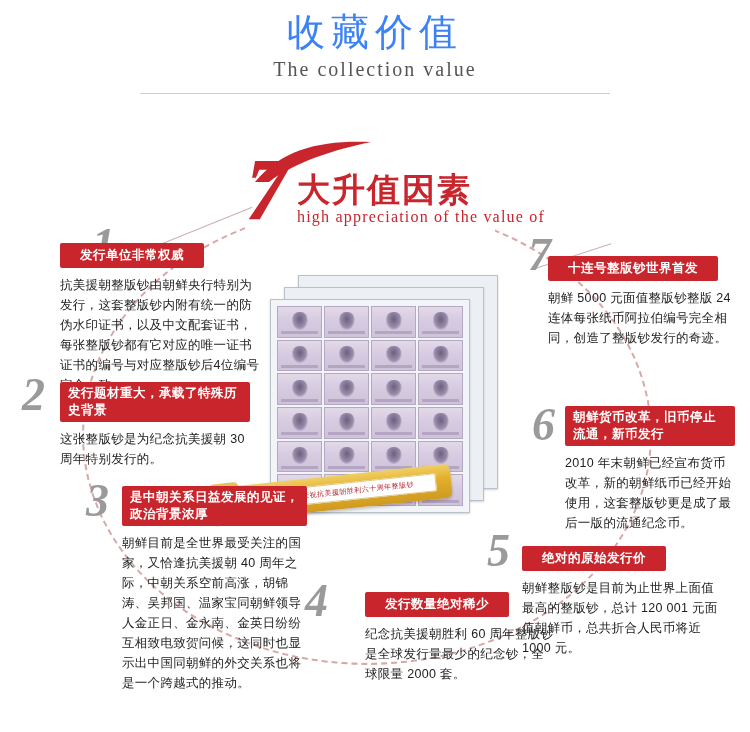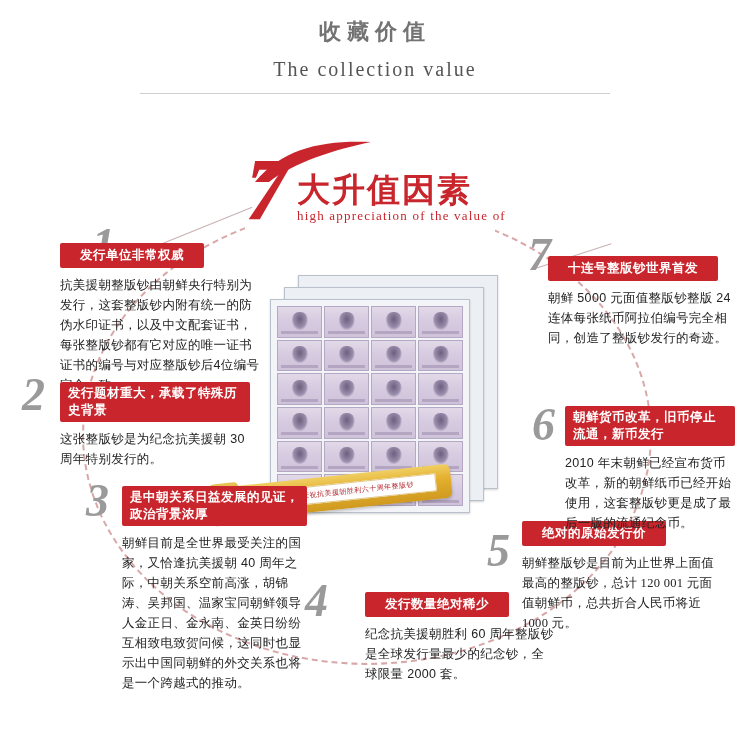--- a/index.html
+++ b/index.html
@@ -9,21 +9,21 @@
     font-family:"Liberation Sans", sans-serif;
     position:relative;
     overflow:hidden;
   }
   .page{position:absolute;left:0;top:0;width:750px;height:732px;}
 
   
   .header{position:absolute;left:0;top:10px;width:750px;text-align:center;}
   .header .cn{
     font-family:"Liberation Serif", serif;
-    font-size:22px;letter-spacing:6px;color:#737373;font-weight:700;
+    font-size:38px;letter-spacing:6px;color:#3b82f6;font-weight:400;
     line-height:44px;
   }
   .header .en{
     font-family:"Liberation Serif", serif;
     font-size:20px;letter-spacing:2px;color:#555;margin-top:4px;text-align:center;
   }
   .header .rule{
     width:470px;height:1px;background:#cfcfcf;margin:12px auto 0 auto;
   }
 
@@ -36,21 +36,21 @@
     line-height:88px;
   }
   .seven-title{
     position:absolute;left:52px;top:8px;
     font-family:"Liberation Serif", serif;
     font-size:33px;color:#c9252c;font-weight:bold;letter-spacing:2px;
   }
   .seven-en{
     position:absolute;left:52px;top:48px;
     font-family:"Liberation Serif", serif;
-    font-size:13px;color:#c9252c;letter-spacing:1.2px;
+    font-size:16px;color:#c9252c;letter-spacing:1.2px;
   }
   .swoosh{
     position:absolute;left:8px;top:-22px;width:120px;height:46px;
   }
 
   
   .circle{
     position:absolute;left:82px;top:205px;width:570px;height:460px;
     border:2px dashed #d9a7a7;border-radius:50%;
     box-sizing:border-box;
@@ -223,21 +223,21 @@
     <div class="body">朝鲜目前是全世界最受关注的国家，又恰逢抗美援朝 40 周年之际，中朝关系空前高涨，胡锦涛、吴邦国、温家宝同朝鲜领导人金正日、金永南、金英日纷纷互相致电致贺问候，这同时也显示出中国同朝鲜的外交关系也将是一个跨越式的推动。</div>
   </div>
 
   <span class="num" style="left:305px;top:578px;">4</span>
   <div class="item" style="left:345px;top:592px;width:190px;margin-left:20px;">
     <span class="tag">发行数量绝对稀少</span>
     <div class="body">纪念抗美援朝胜利 60 周年整版钞是全球发行量最少的纪念钞，全球限量 2000 套。</div>
   </div>
 
   <span class="num" style="left:487px;top:528px;">5</span>
-  <div class="item" style="left:522px;top:521px;width:200px;font-family:Liberation Serif, serif;">
+  <div class="item" style="left:522px;top:546px;width:200px;">
     <span class="tag">绝对的原始发行价</span>
     <div class="body">朝鲜整版钞是目前为止世界上面值最高的整版钞，总计 120 001 元面值朝鲜币，总共折合人民币将近 1000 元。</div>
   </div>
 
   <span class="num" style="left:532px;top:402px;">6</span>
   <div class="item" style="left:565px;top:406px;width:170px;">
     <span class="tag two">朝鲜货币改革，旧币停止流通，新币发行</span>
     <div class="body">2010 年末朝鲜已经宣布货币改革，新的朝鲜纸币已经开始使用，这套整版钞更是成了最后一版的流通纪念币。</div>
   </div>
 

